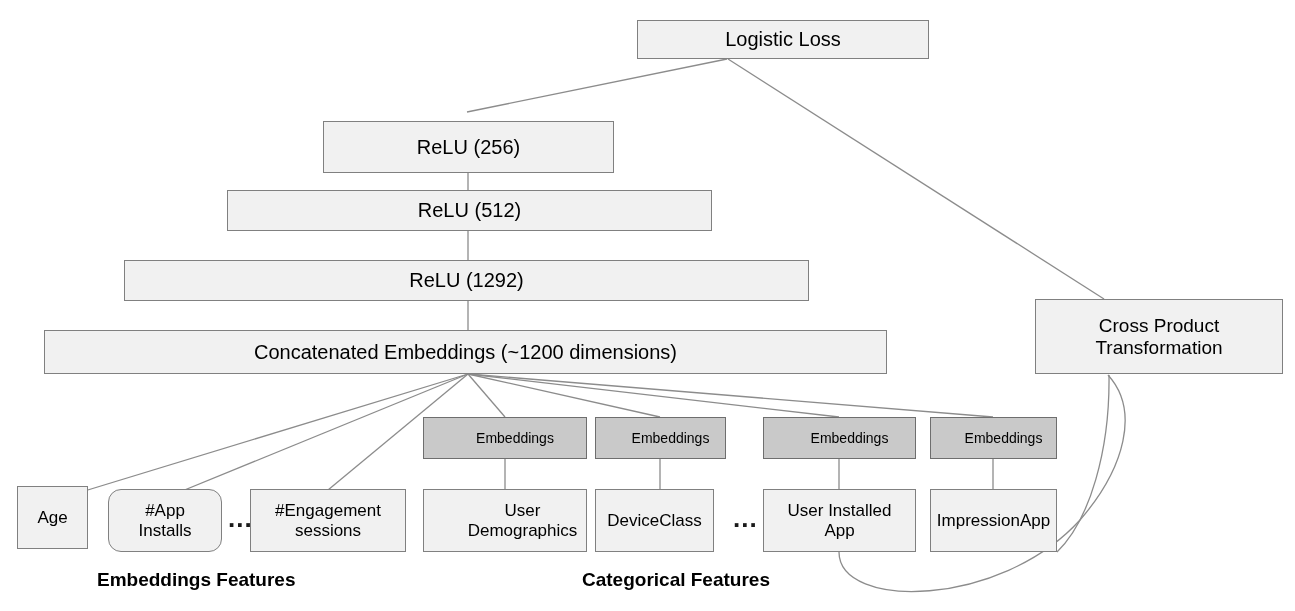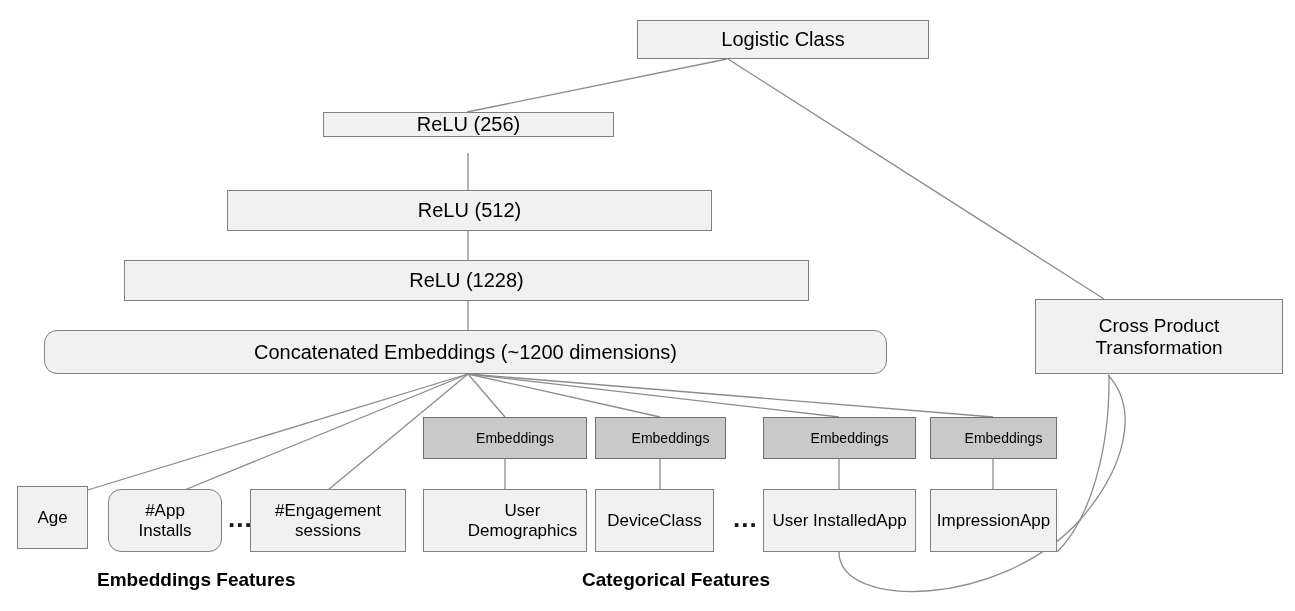--- a/index.html
+++ b/index.html
@@ -96,36 +96,36 @@
       <path d="M660,459 L660,489"></path>
       <path d="M839,459 L839,505"></path>
       <path d="M993,459 L993,489"></path>
 
       <path d="M839,552 C839,610 1000,608 1080,520 C1125,468 1140,410 1108,375"></path>
       <path d="M1057,552 C1090,520 1110,450 1109,375"></path>
     </g>
   </svg>
 
   <div class="node light t-lg" style="left:637px;top:20px;width:292px;height:39px;">
-    <span>Logistic Class</span>
+    <span>Logistic Loss</span>
   </div>
 
-  <div class="node light t-lg" style="left:323px;top:112px;width:291px;height:25px;">
+  <div class="node light t-lg" style="left:323px;top:121px;width:291px;height:52px;">
     <span>ReLU (256)</span>
   </div>
 
   <div class="node light t-lg" style="left:227px;top:190px;width:485px;height:41px;">
     <span>ReLU (512)</span>
   </div>
 
   <div class="node light t-lg" style="left:124px;top:260px;width:685px;height:41px;">
-    <span>ReLU (1228)</span>
+    <span>ReLU (1292)</span>
   </div>
 
-  <div class="node light t-lg" style="left:44px;top:330px;width:843px;height:44px;border-radius:13px;">
+  <div class="node light t-lg" style="left:44px;top:330px;width:843px;height:44px;">
     <span>Concatenated Embeddings (~1200 dimensions)</span>
   </div>
 
   <div class="node light t-md" style="left:1027px;top:299px;width:248px;height:75px;flex-direction:column;">
     <span>Cross Product</span>
     <span>Transformation</span>
   </div>
 
   <div class="node dark t-xs" style="left:423px;top:417px;width:164px;height:42px;">
     <span>Embeddings</span>
@@ -153,21 +153,21 @@
   </div>
 
   <div class="node light t-sm" style="left:423px;top:489px;width:164px;height:63px;flex-direction:column;padding-left:35px;">
     <span>User</span>
     <span>Demographics</span>
   </div>
   <div class="node light t-sm" style="left:595px;top:489px;width:119px;height:63px;flex-direction:row;">
     <span>Device</span>
     <span>Class</span>
   </div>
-  <div class="node light t-sm" style="left:763px;top:489px;width:153px;height:63px;flex-direction:row;">
+  <div class="node light t-sm" style="left:763px;top:489px;width:153px;height:63px;flex-direction:column;">
     <span>User Installed</span>
     <span>App</span>
   </div>
   <div class="node light t-sm" style="left:930px;top:489px;width:127px;height:63px;flex-direction:row;">
     <span>Impression</span>
     <span>App</span>
   </div>
 
   <div class="ellipsis" style="left:228px;top:505px;">...</div>
   <div class="ellipsis" style="left:733px;top:505px;">...</div>

